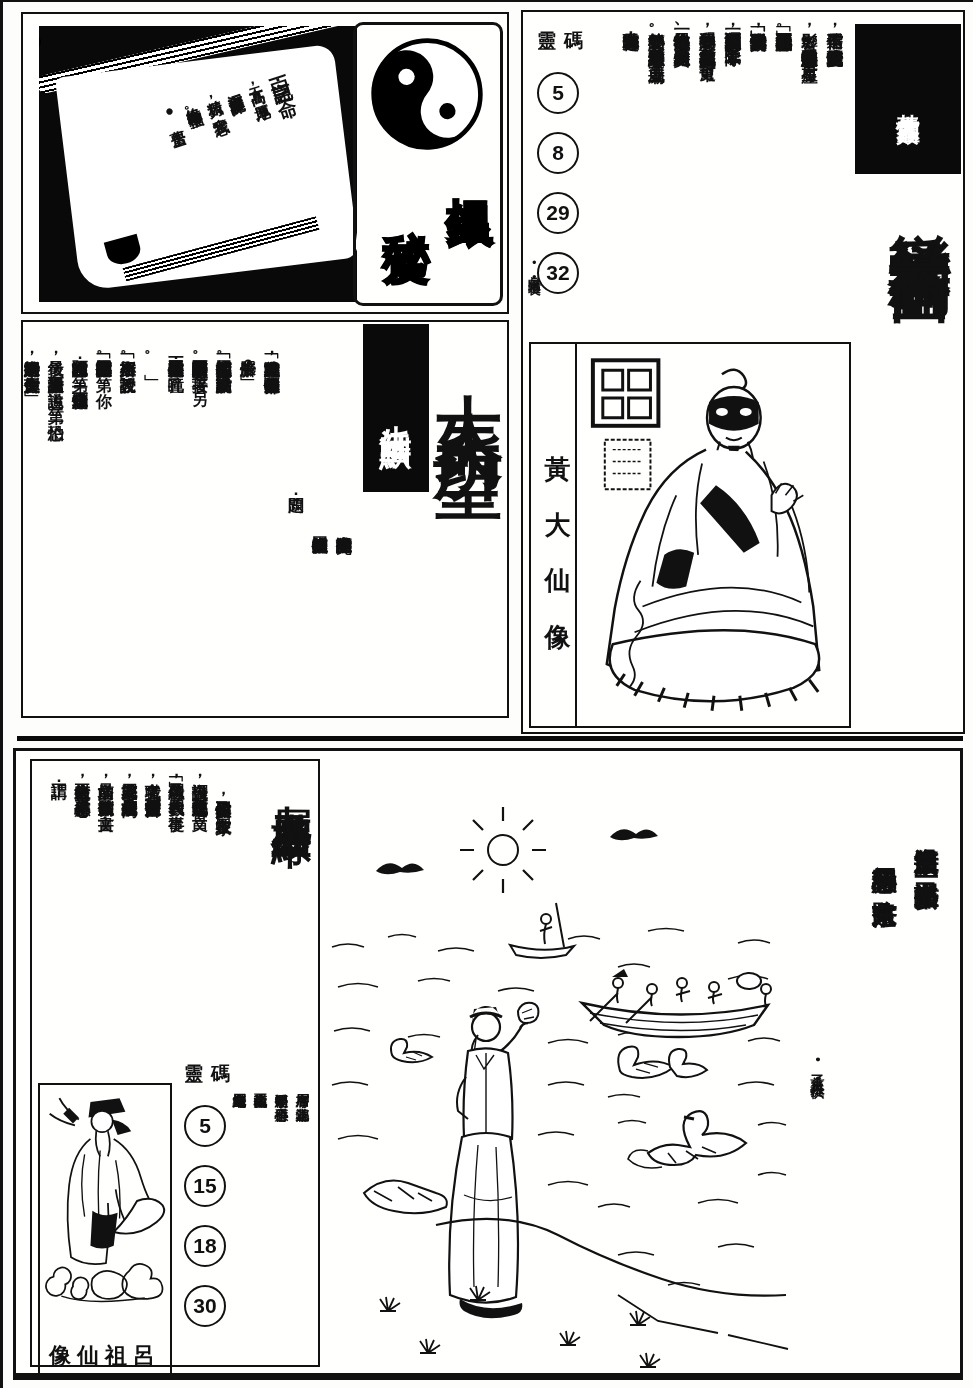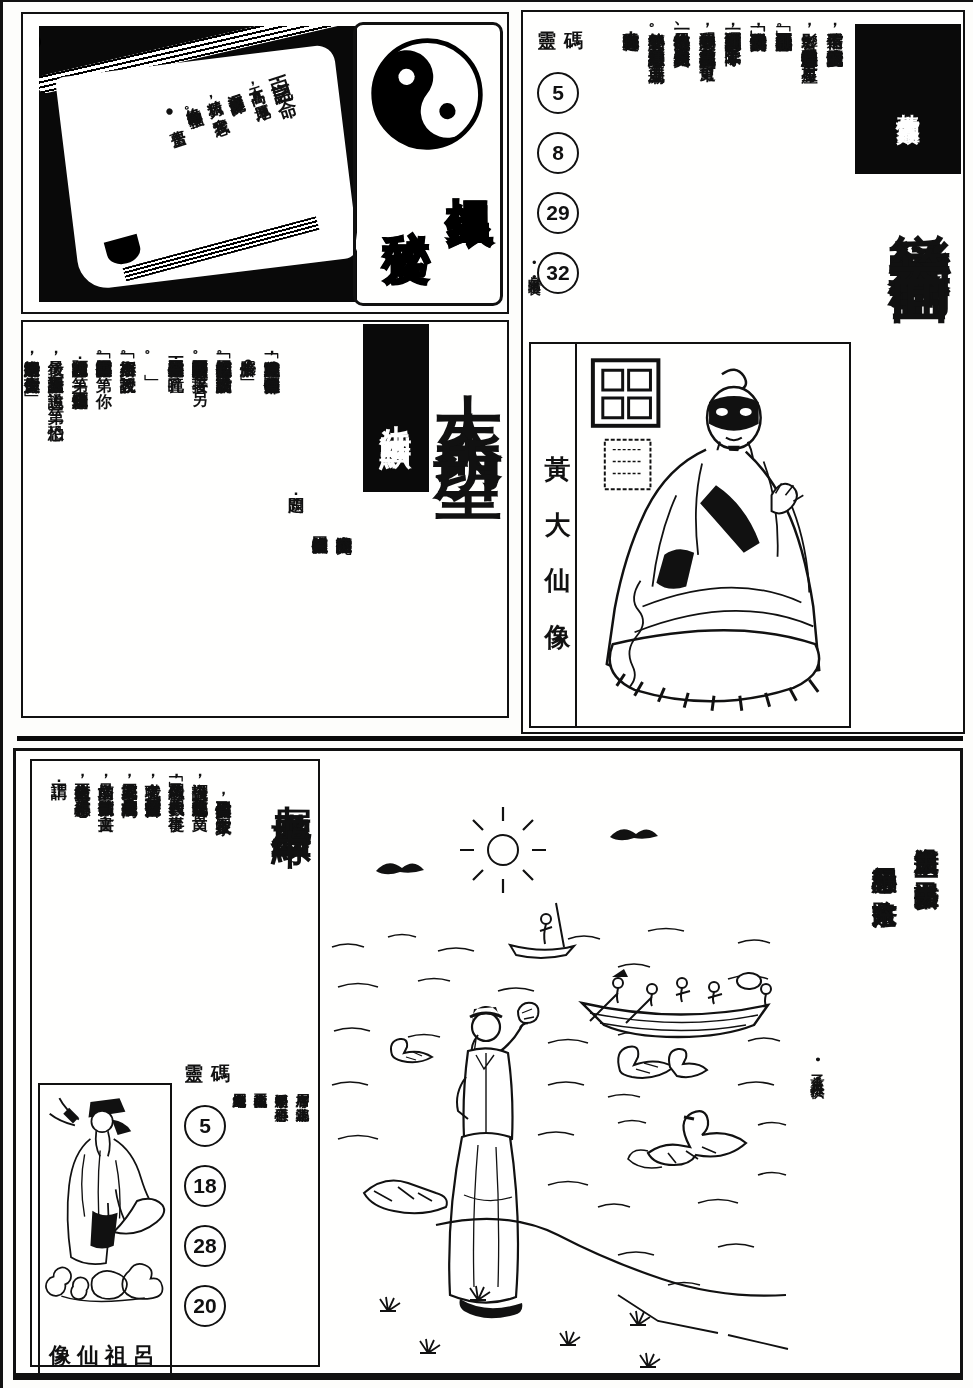--- a/index.html
+++ b/index.html
@@ -251,23 +251,23 @@
       </div>
       <div id="fengshui-verse">
         <div class="vcol"><span>層層有序</span><span class="gap">錦上添花</span></div>
         <div class="vcol"><span>手運順暢</span><span class="gap">得心應手</span></div>
         <div class="vcol"><span>位正高居中流柱</span></div>
         <div class="vcol"><span>九層塔立四綠中</span></div>
       </div>
       <div id="fengshui-lucky" class="lucky-strip">
         <div class="lucky-label">靈碼</div>
         <div class="lucky-circle">5</div>
+        <div class="lucky-circle">15</div>
         <div class="lucky-circle">18</div>
-        <div class="lucky-circle">28</div>
-        <div class="lucky-circle">20</div>
+        <div class="lucky-circle">30</div>
       </div>
       <div id="lu-box">
         <svg viewBox="0 0 134 236" width="130" height="232">
           <g stroke="#111" fill="none" stroke-width="1.8">
             <path d="M52 16 l30 -4 l6 14 l-38 6 z" fill="#111" stroke="none"></path>
             <circle cx="64" cy="36" r="11" fill="#fff"></circle>
             <path d="M74 34 q14 2 20 12 l-14 4" fill="#111" stroke="none"></path>
             <path d="M58 46 q-2 16 4 26 M70 46 q4 14 0 26"></path>
             <path d="M40 34 q-14 -10 -20 -22 M36 40 q-16 -4 -26 -12" stroke-width="2"></path>
             <path d="M30 22 l10 10 l-6 6 l-10 -10 z" fill="#111" stroke="none"></path>

